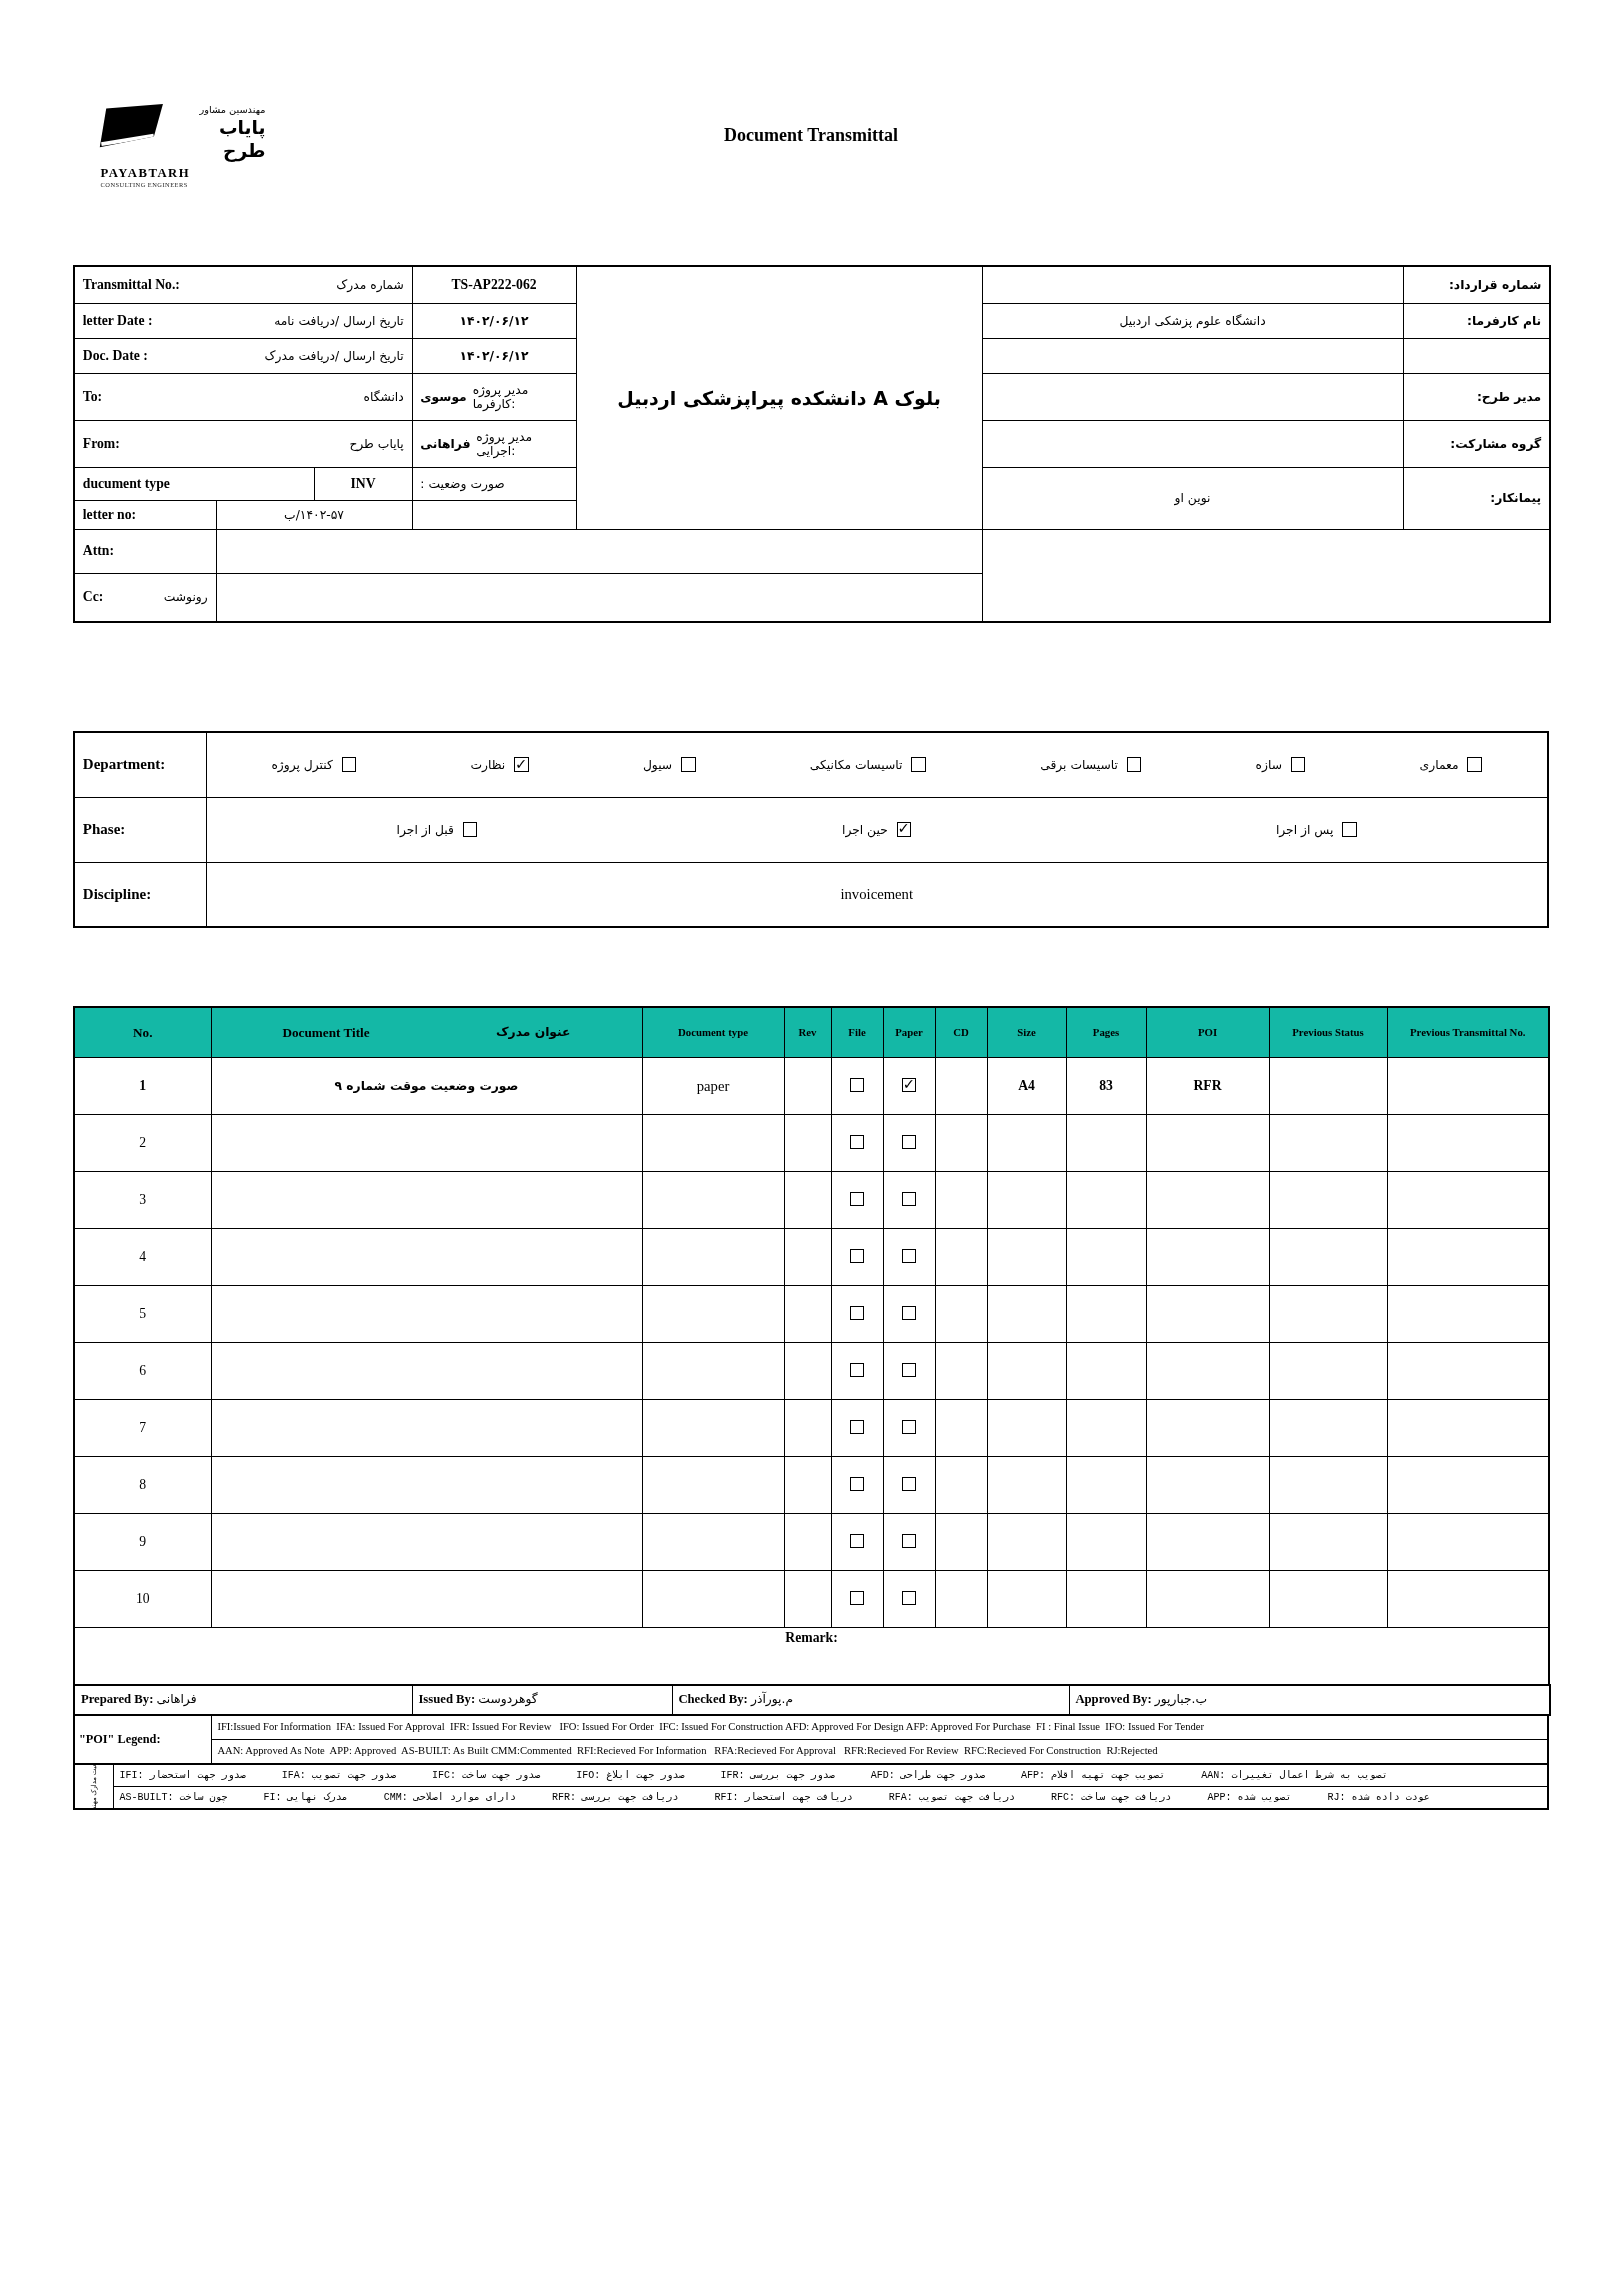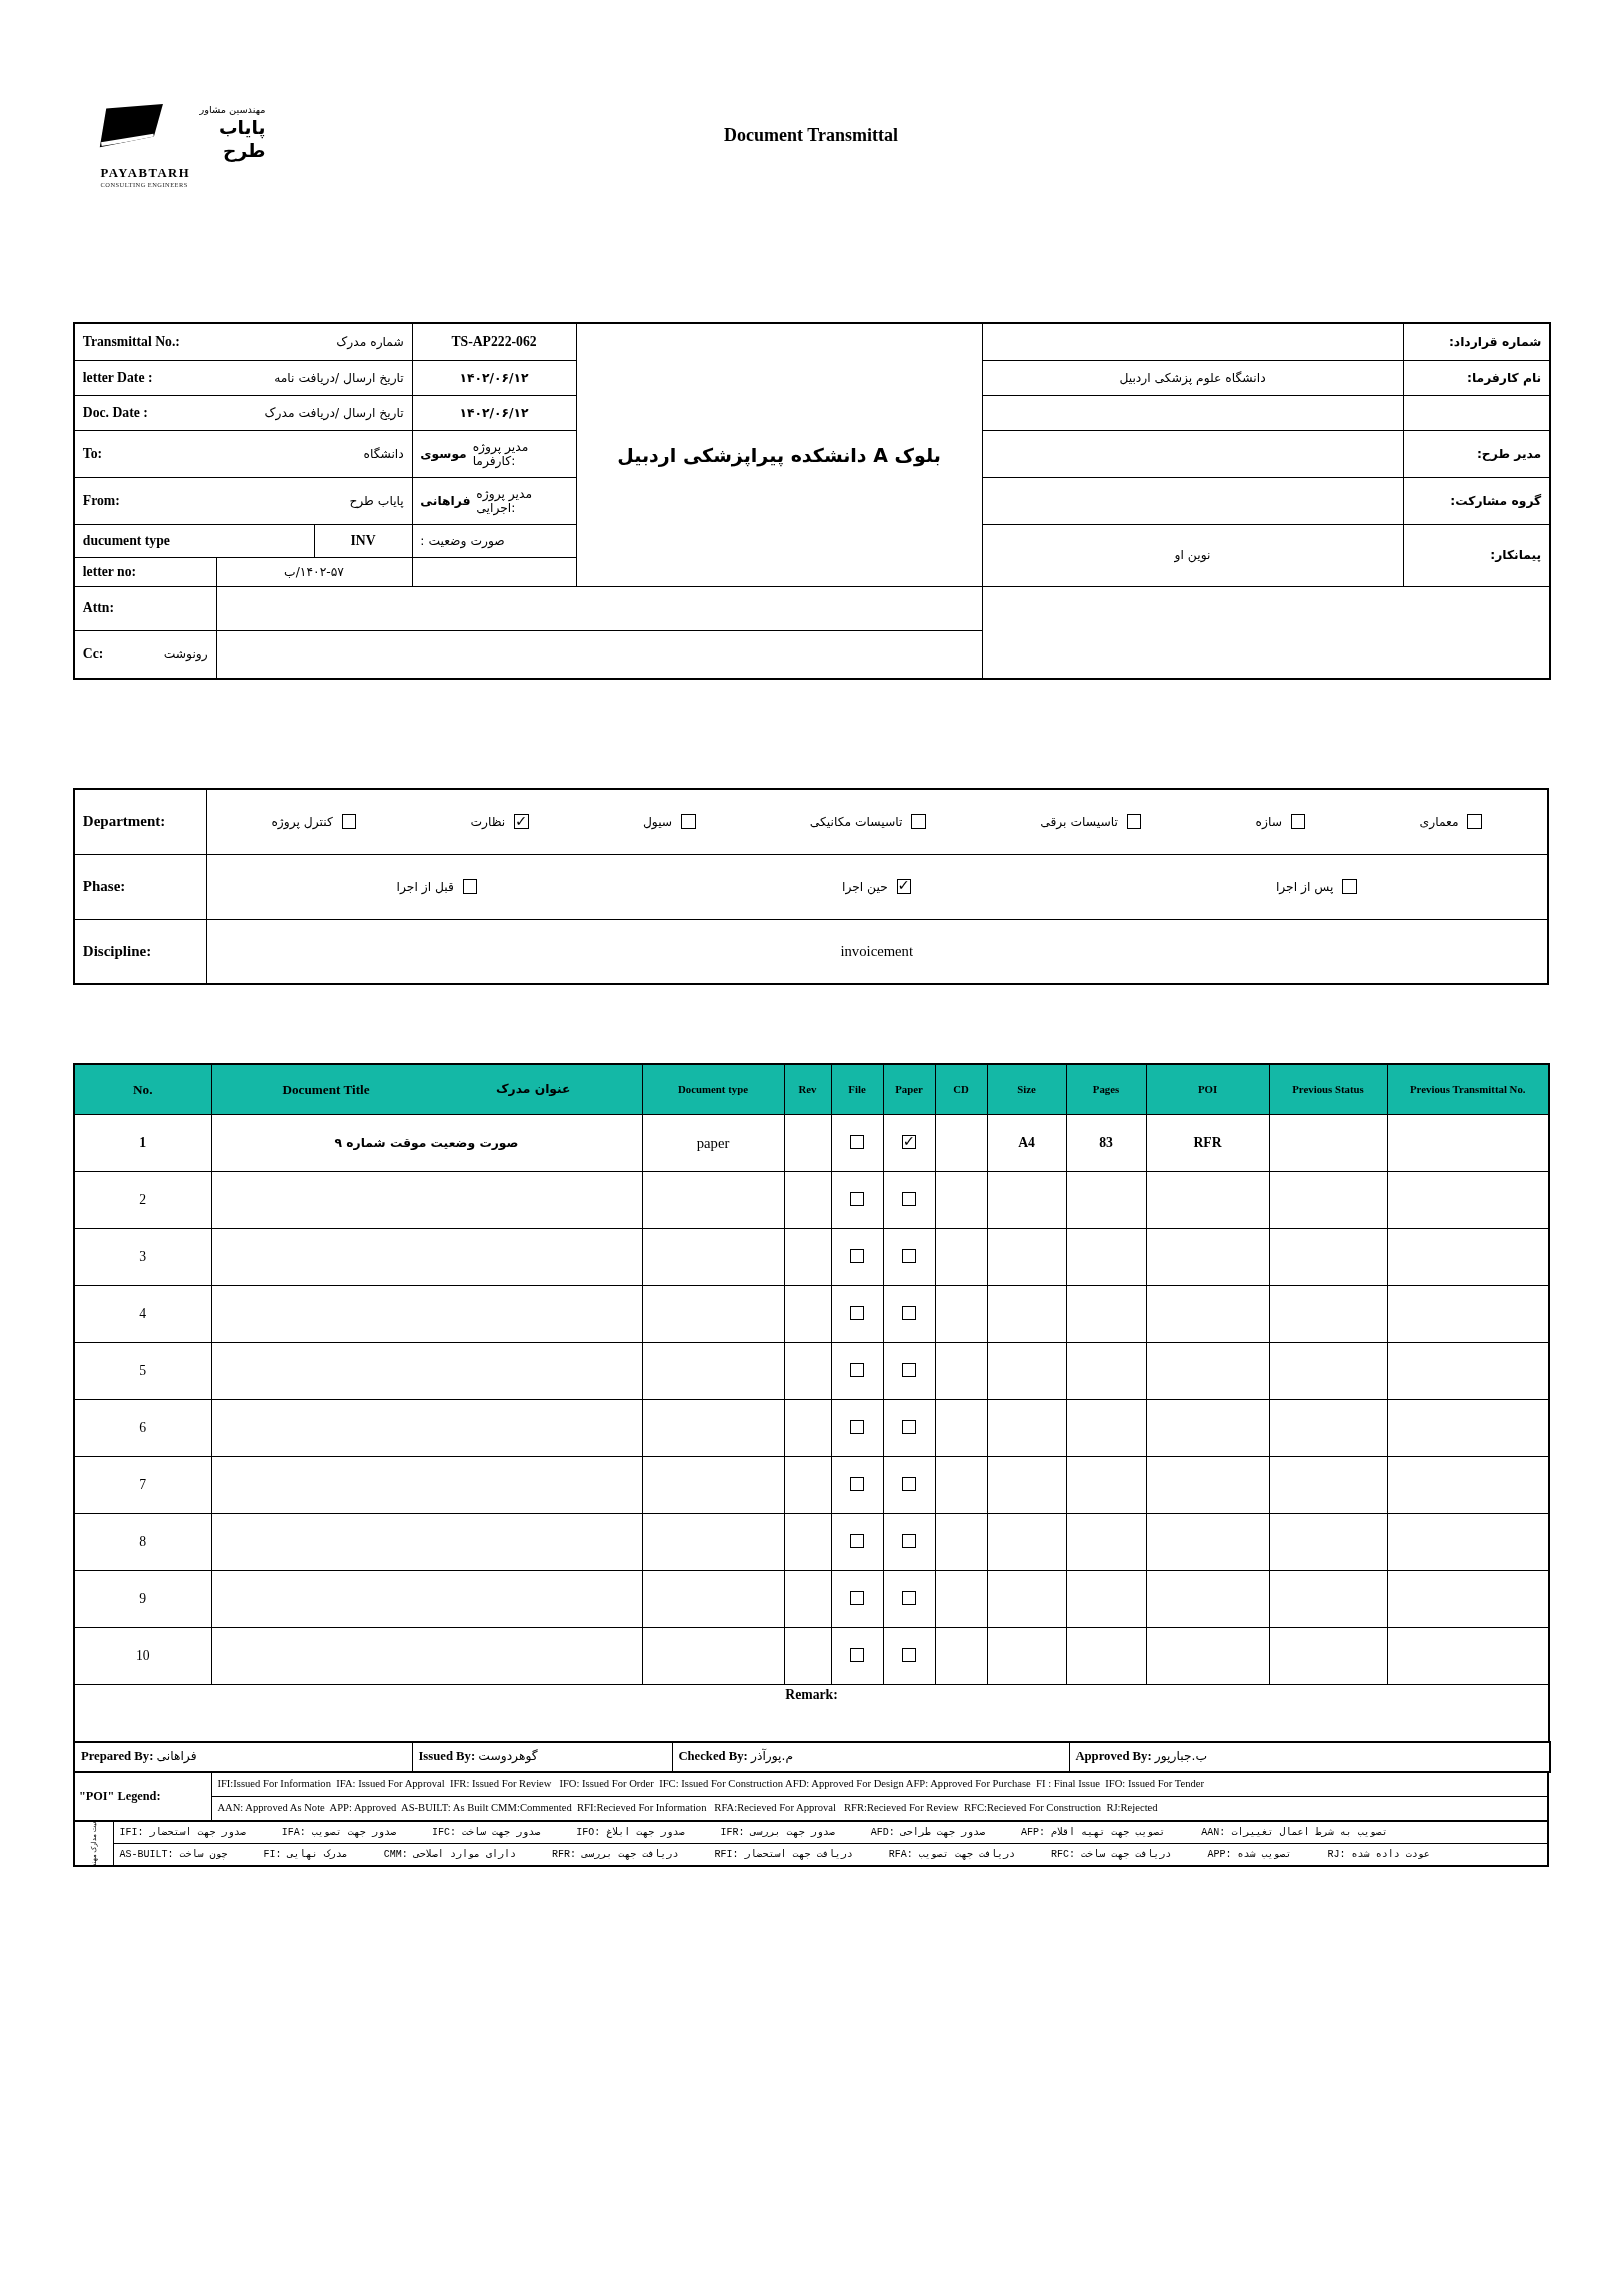--- a/index.html
+++ b/index.html
@@ -11,21 +11,21 @@
   td{border:1px solid #000;font-size:13.7px;padding:2px 7.8px;vertical-align:middle;overflow:hidden}
   .b{font-weight:700}
   .c{text-align:center}
   .fa{font-family:"DejaVu Sans",sans-serif;font-size:12.3px}
   .rtl{direction:rtl;unicode-bidi:isolate}
   .pair{display:flex;justify-content:space-between;align-items:center;gap:22px}
   .pair-rtl{display:flex;flex-direction:row-reverse;justify-content:space-between;align-items:center;gap:5.9px}
   .cb{display:inline-block;width:12.7px;height:12.7px;border:1.6px solid #000;position:relative;flex:none;vertical-align:-2px;background:#fff}
   .cb.checked::after{content:"\2713";position:absolute;left:0;top:-3.9px;font-size:14.7px;font-weight:700;font-family:"DejaVu Sans",sans-serif}
   
-  .header{position:relative;height:322px}
+  .header{position:relative;height:265px}
   .logo{position:absolute;left:25.5px;top:104px;width:167px}
   .logo-row{display:flex;gap:7.8px;align-items:flex-start}
   .logo-mark{position:relative;width:65px;height:45px;background:#000;clip-path:polygon(2% 96%,12% 10%,100% 0,86% 72%)}
   .logo-mark::after{content:"";position:absolute;left:4%;bottom:16%;width:82%;height:8%;background:#fff;transform:rotate(-9deg)}
   .logo-fa{text-align:right;line-height:1.25}
   .logo-fa-top{font-size:9.8px}
   .logo-fa-name{font-size:18.6px;font-weight:700}
   .logo-en{font-size:12.7px;font-weight:700;letter-spacing:1.5px;margin-top:2.9px;margin-left:2px}
   .logo-sub{font-size:6.4px;letter-spacing:0.5px;color:#222;margin-left:2px}
   .page-title{position:absolute;left:0;right:0;top:125px;text-align:center;font-size:18px;font-weight:700}

